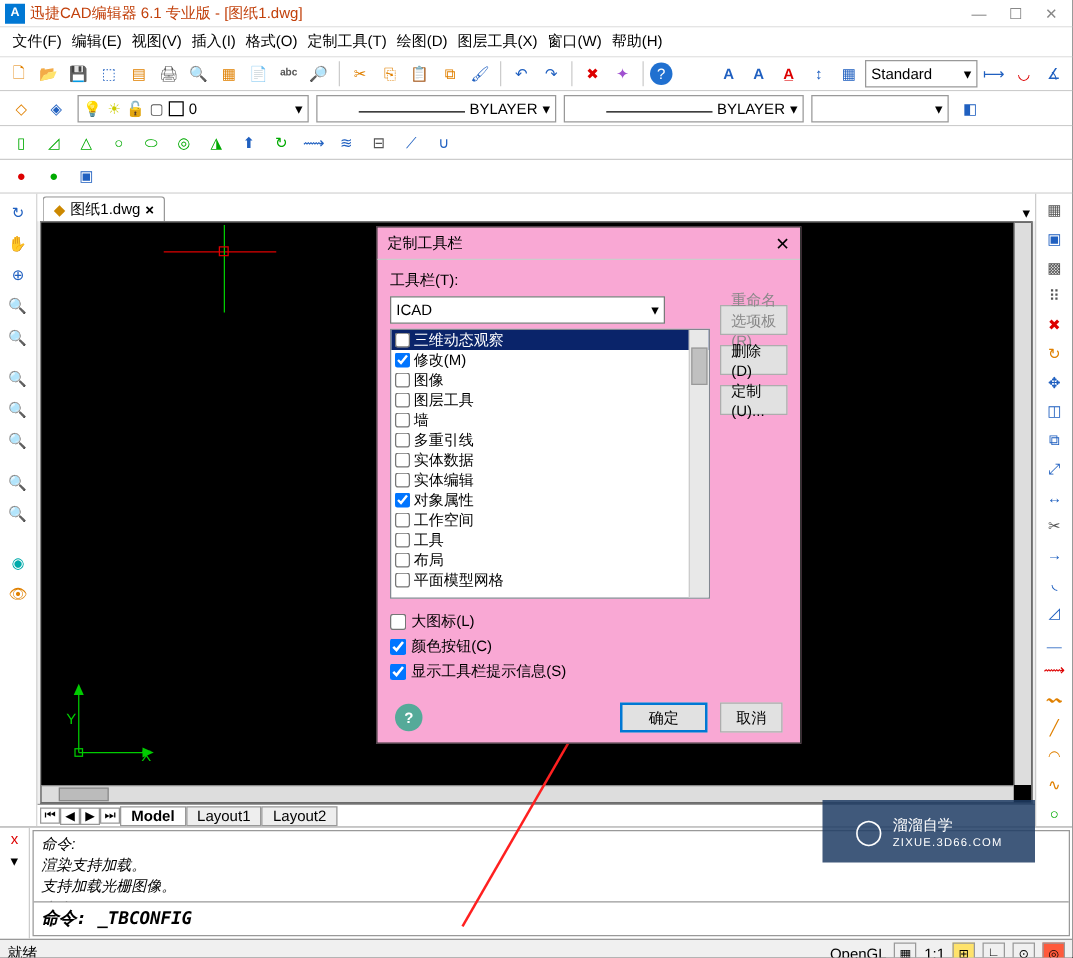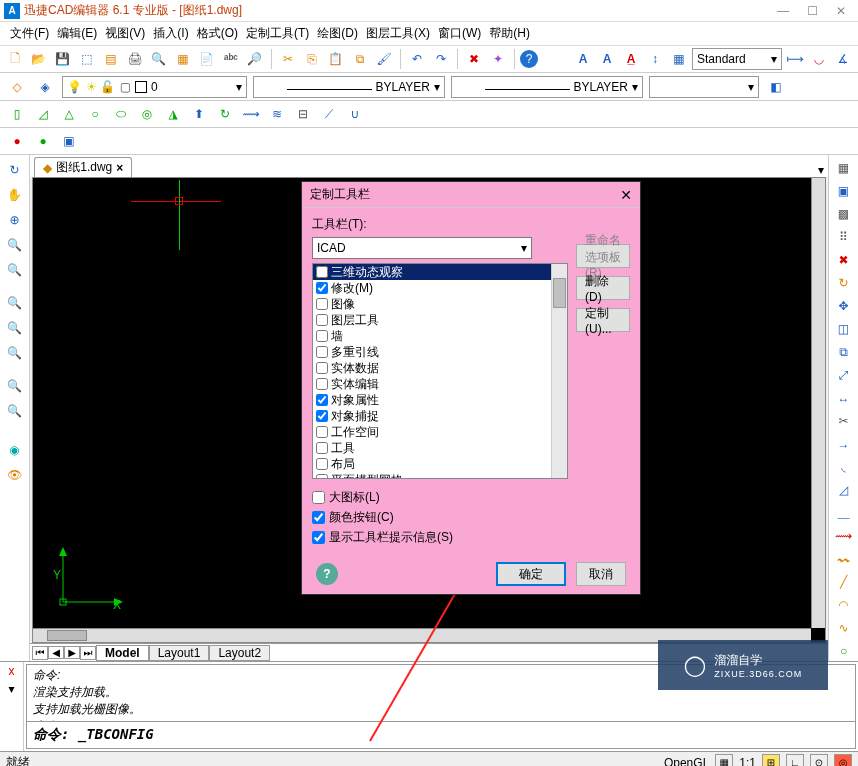--- a/index.html
+++ b/index.html
@@ -388,24 +388,20 @@
           </div>
           <div class="row">
             <input type="checkbox" style="">
             <span>实体编辑</span>
           </div>
           <div class="row">
             <input type="checkbox" checked="" style="">
             <span>对象属性</span>
           </div>
           <div class="row">
-            <input type="checkbox" checked="" style="">
-            <span>对象捕捉</span>
-          </div>
-          <div class="row">
             <input type="checkbox" style="">
             <span>工作空间</span>
           </div>
           <div class="row">
             <input type="checkbox" style="">
             <span>工具</span>
           </div>
           <div class="row">
             <input type="checkbox" style="">
             <span>布局</span>

